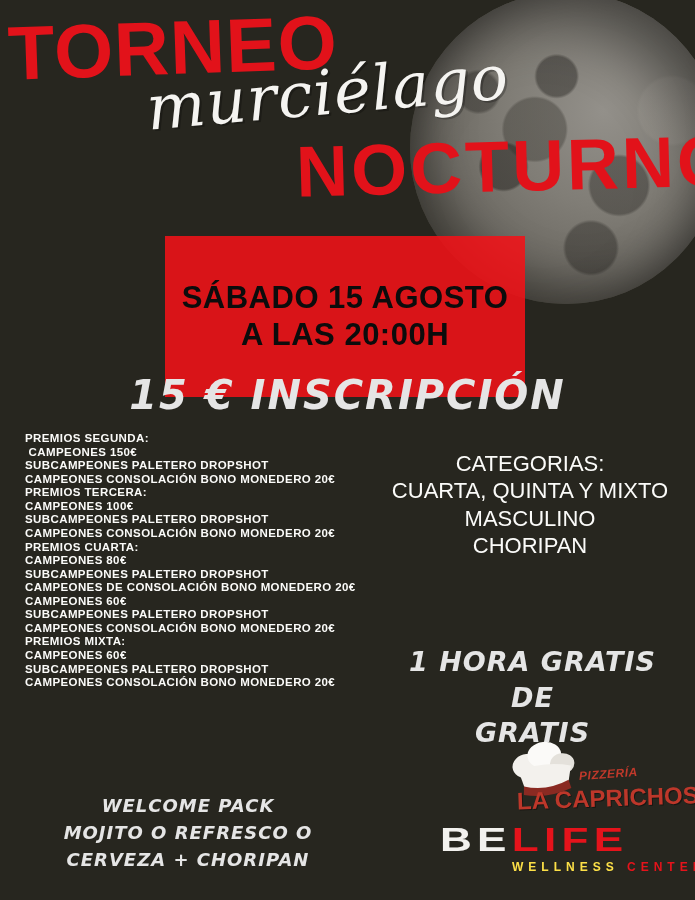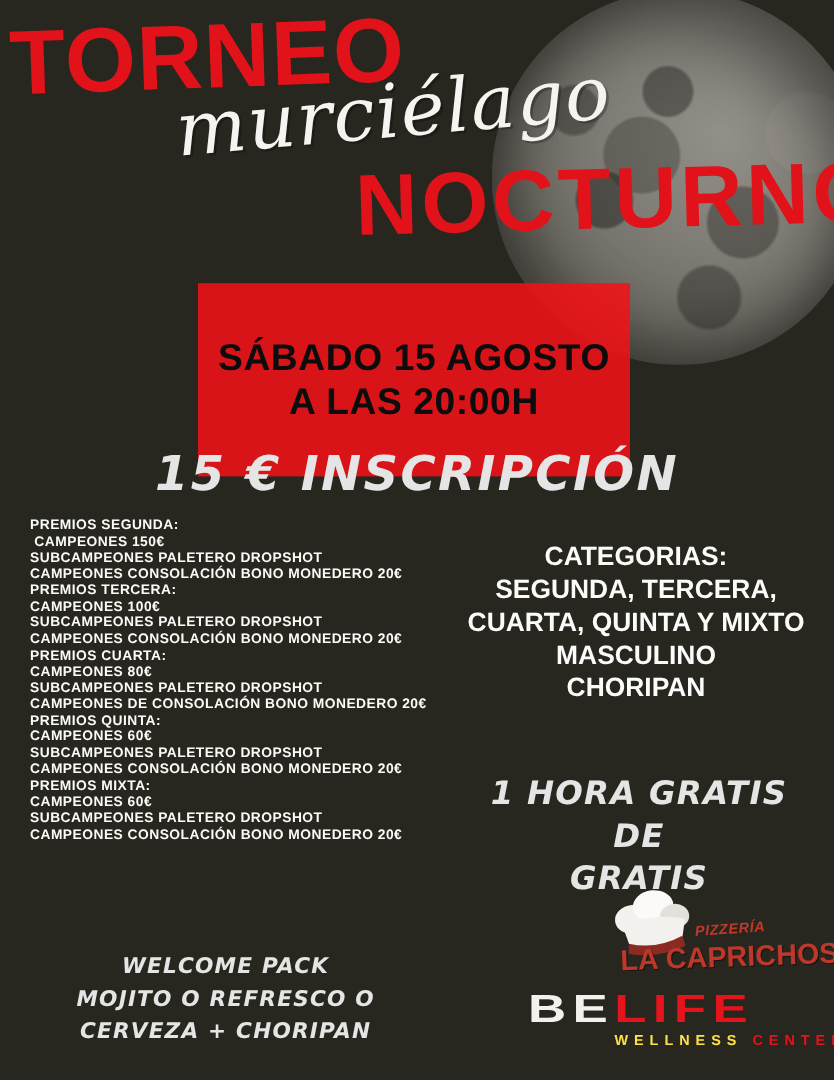--- a/index.html
+++ b/index.html
@@ -86,21 +86,21 @@
   .prize-block { display:flex; flex-direction:column; }
   .prize-line {
     color:#fbfbf9; font-size:11.5px; font-weight:bold;
     letter-spacing:.4px; line-height:1.18; white-space:pre-wrap;
   }
 
   
   .categories {
     position:absolute; left:380px; top:450px; width:300px;
     text-align:center; color:#fbfbf9;
-    font-weight:bold; font-size:22px; line-height:1.24;
+    font-weight:normal; font-size:22px; line-height:1.24;
   }
 
   
   .beer-promo {
     position:absolute; left:385px; top:644px; width:295px;
     text-align:center; font-size:27px; line-height:1.32; letter-spacing:1px;
   }
 
   
   .welcome-pack {
@@ -170,36 +170,34 @@
       <span class="prize-line">SUBCAMPEONES PALETERO DROPSHOT</span>
       <span class="prize-line">CAMPEONES CONSOLACIÓN BONO MONEDERO 20€</span>
     </div>
     <div class="prize-block">
       <span class="prize-line">PREMIOS CUARTA:</span>
       <span class="prize-line">CAMPEONES 80€</span>
       <span class="prize-line">SUBCAMPEONES PALETERO DROPSHOT</span>
       <span class="prize-line">CAMPEONES DE CONSOLACIÓN BONO MONEDERO 20€</span>
     </div>
     <div class="prize-block">
-      <span class="prize-line">PREMIOS QUINTA:</span>
       <span class="prize-line">CAMPEONES 60€</span>
       <span class="prize-line">SUBCAMPEONES PALETERO DROPSHOT</span>
       <span class="prize-line">CAMPEONES CONSOLACIÓN BONO MONEDERO 20€</span>
     </div>
     <div class="prize-block">
       <span class="prize-line">PREMIOS MIXTA:</span>
       <span class="prize-line">CAMPEONES 60€</span>
       <span class="prize-line">SUBCAMPEONES PALETERO DROPSHOT</span>
       <span class="prize-line">CAMPEONES CONSOLACIÓN BONO MONEDERO 20€</span>
     </div>
   </div>
 
   <div class="categories">
     <div>CATEGORIAS:</div>
-    <div>SEGUNDA, TERCERA,</div>
     <div>CUARTA, QUINTA Y MIXTO</div>
     <div>MASCULINO</div>
     <div>CHORIPAN</div>
   </div>
 
   <div class="beer-promo cartoon">
     <div>1 HORA GRATIS DE</div>
     <div>GRATIS</div>
   </div>
 

